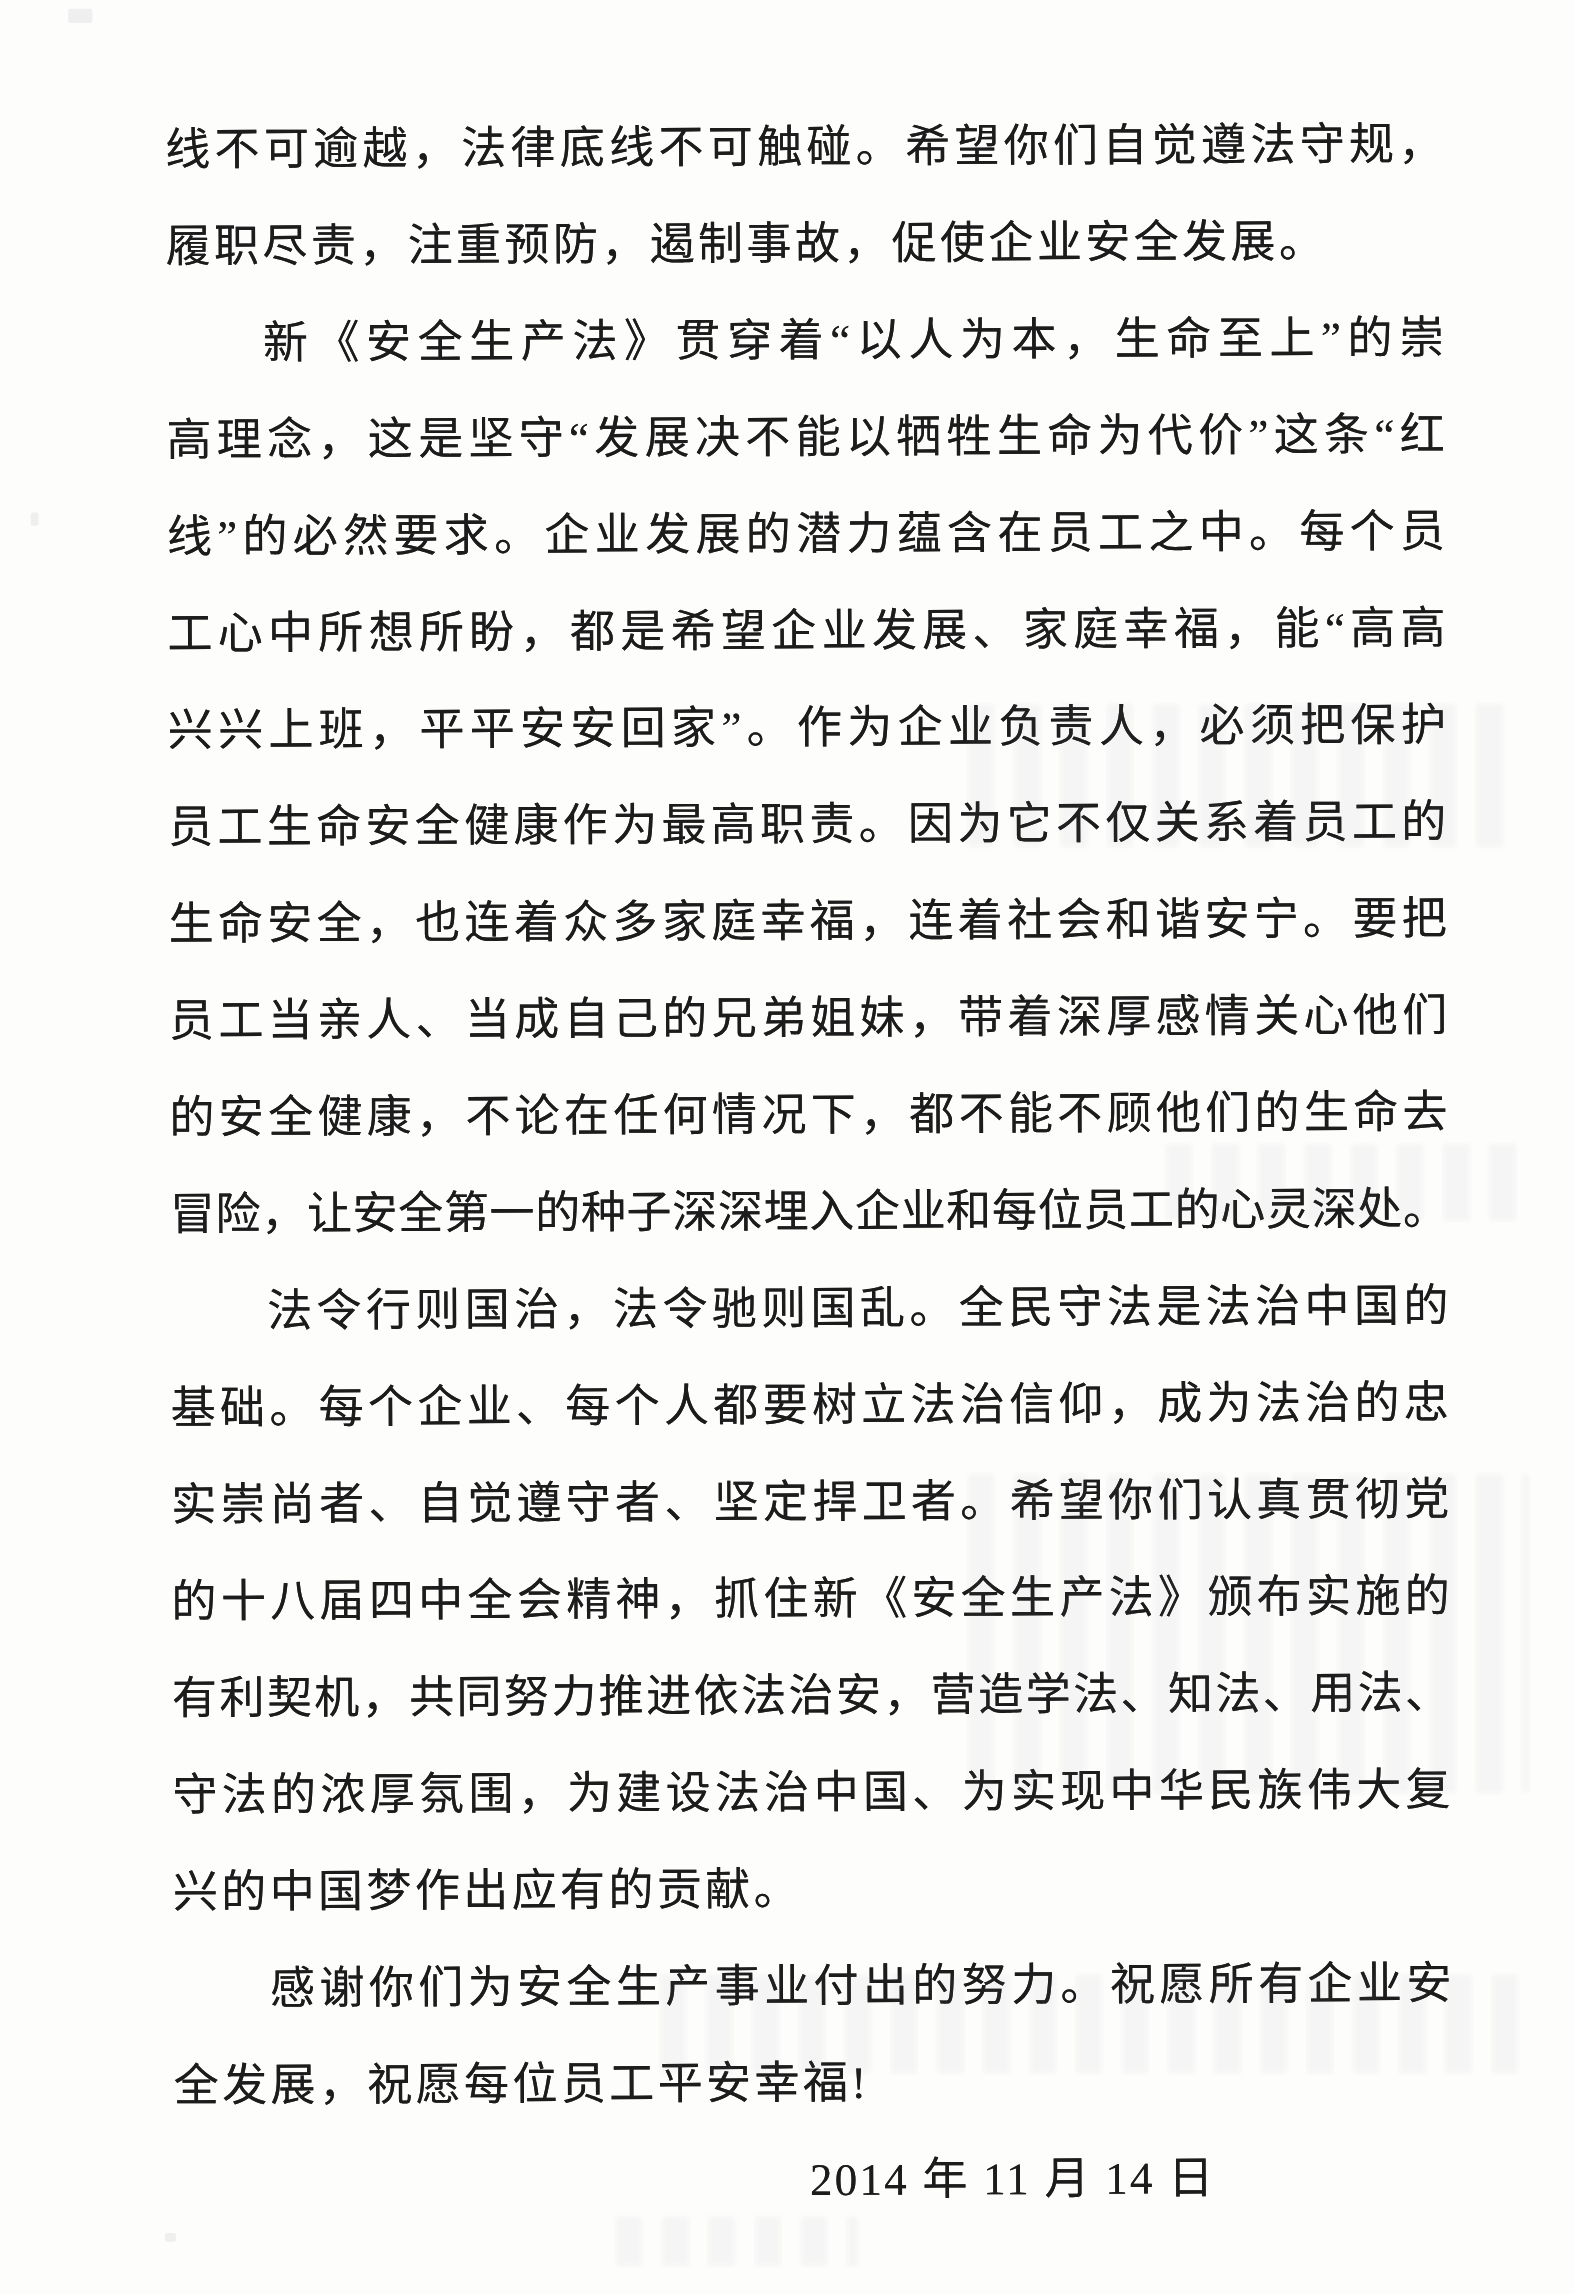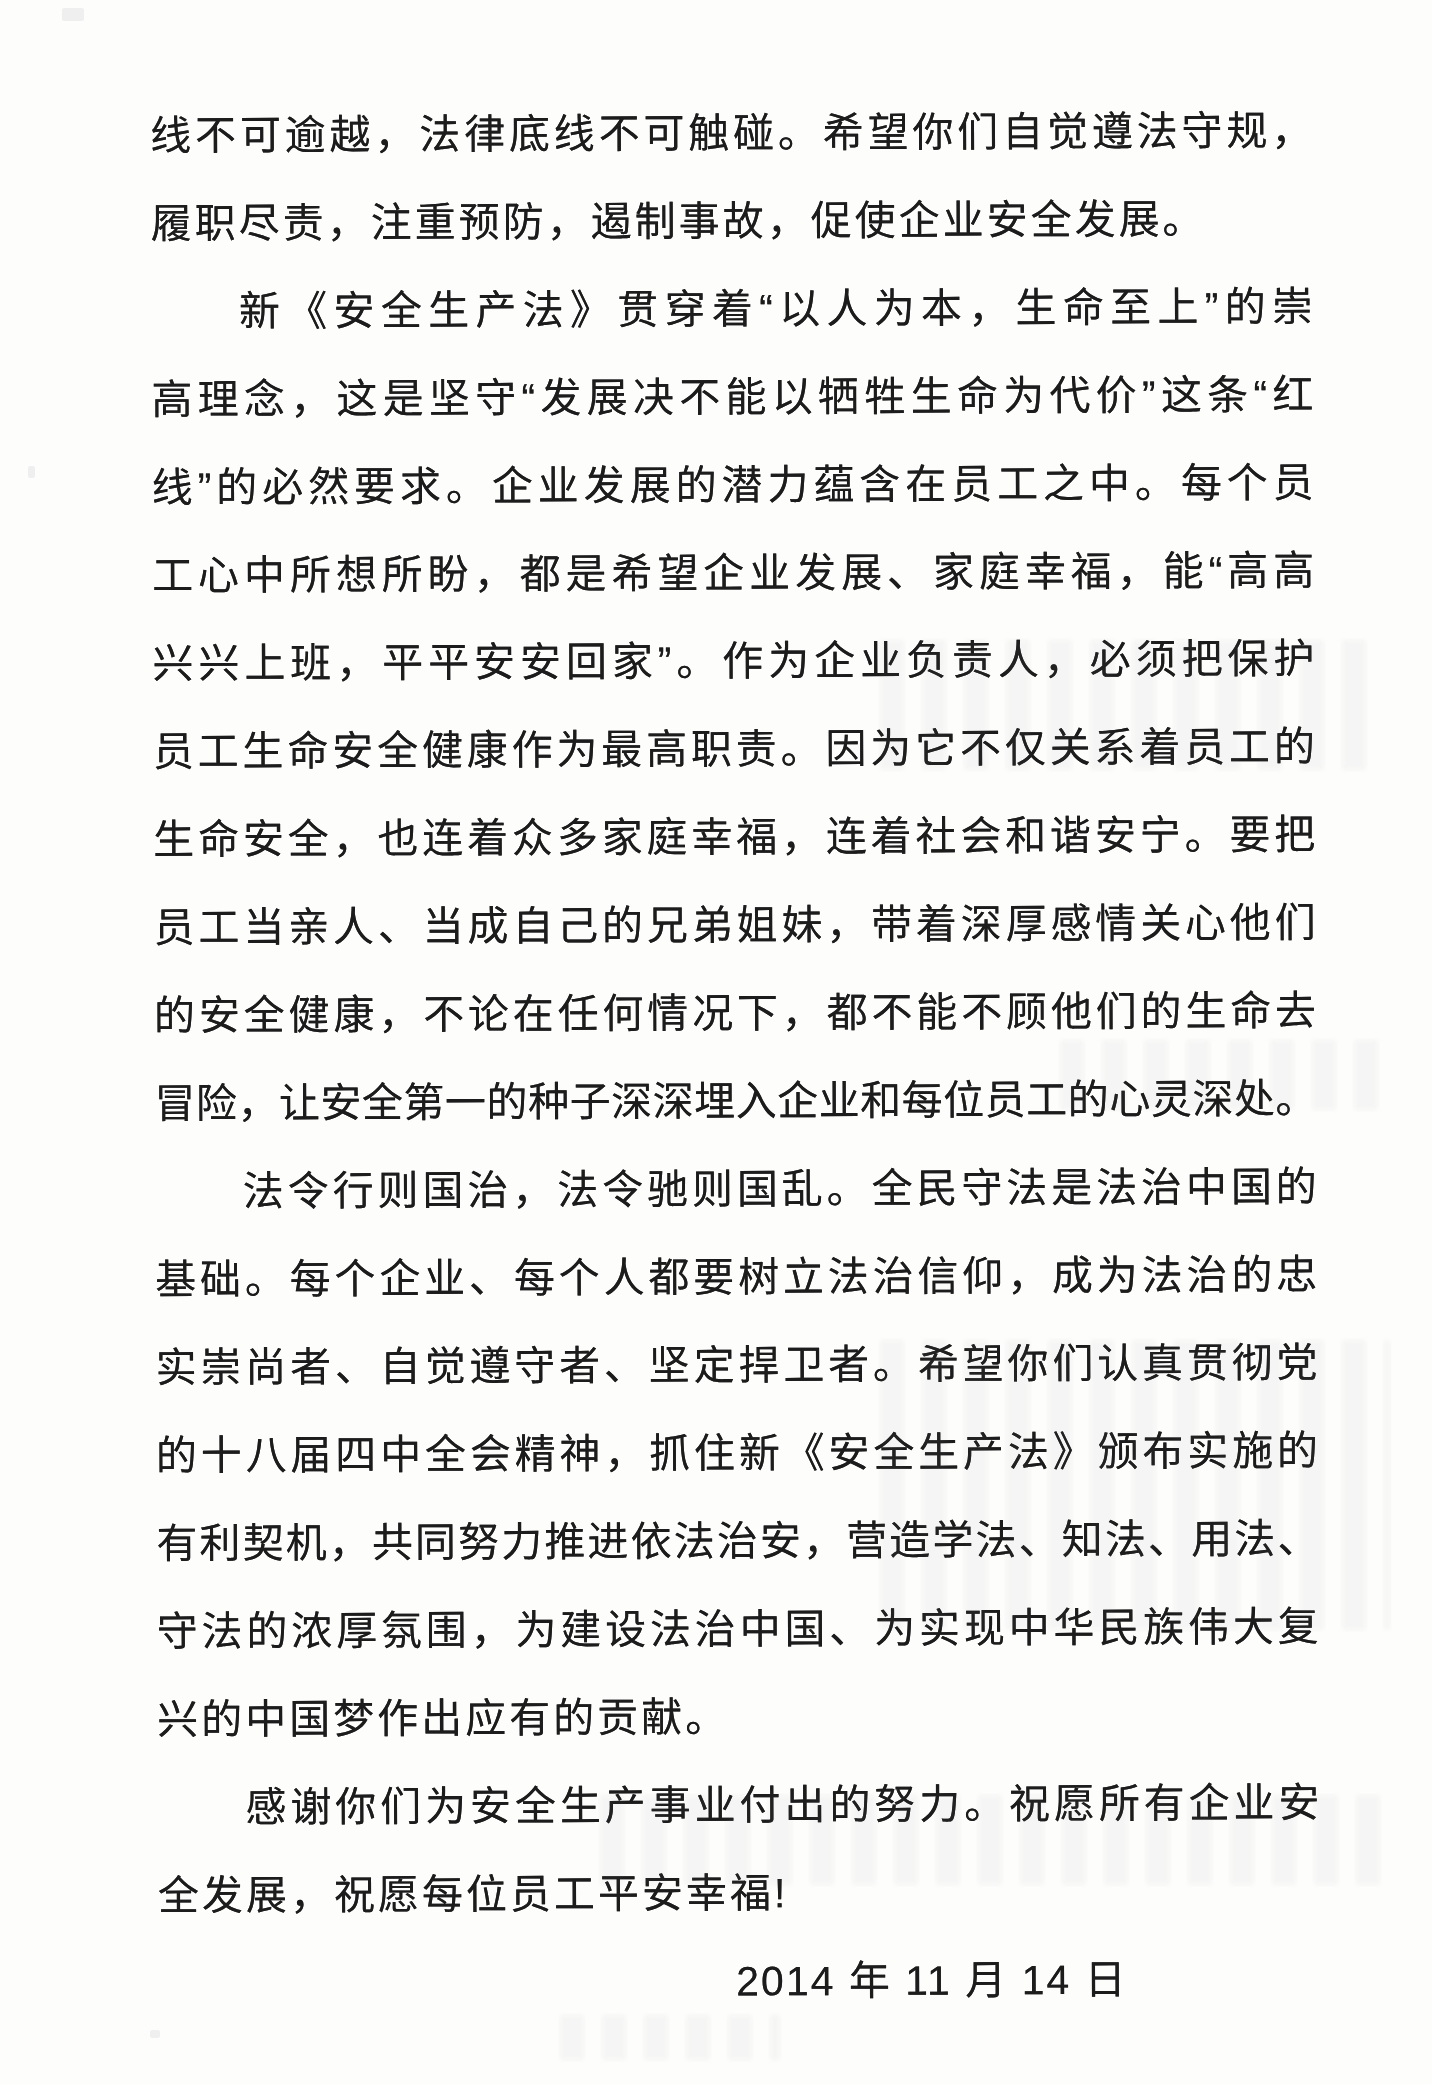--- a/index.html
+++ b/index.html
@@ -6,21 +6,21 @@
     margin: 0;
     padding: 0;
     background: #ffffff;
   }
   .page {
     position: relative;
     width: 1432px;
     height: 2085px;
     background: #fdfdfc;
     overflow: hidden;
-    font-family: Liberation Sans, sans-serif;
+    font-family: Liberation Serif, serif;
     color: #1c1c1c;
   }
   
   .textblock {
     position: absolute;
     left: 150px;
     top: 92px;
     width: 1162px;
     transform: rotate(-0.25deg);
     transform-origin: left top;

